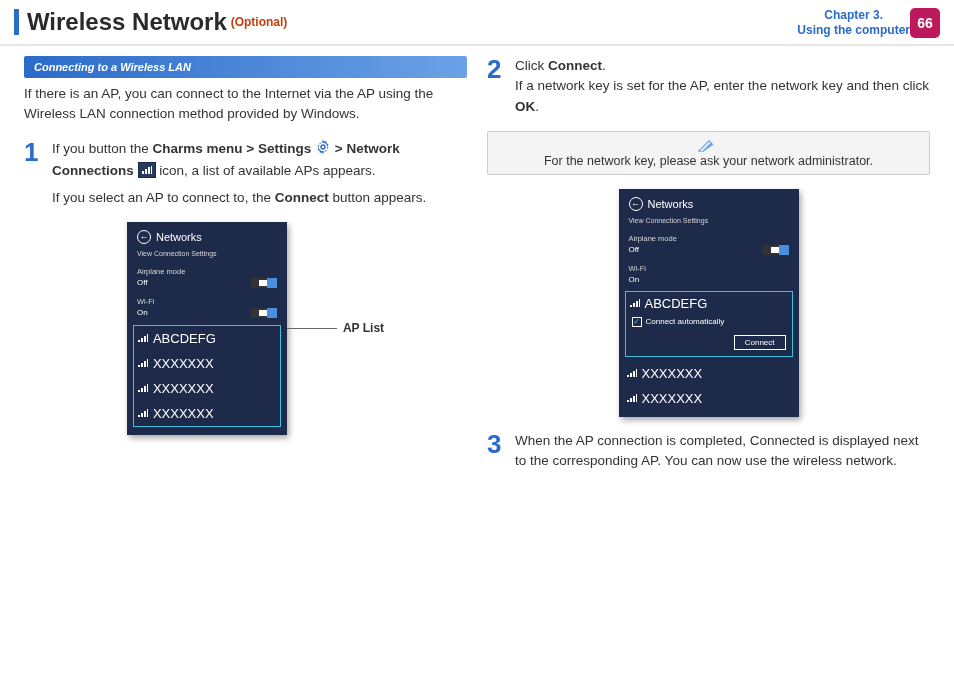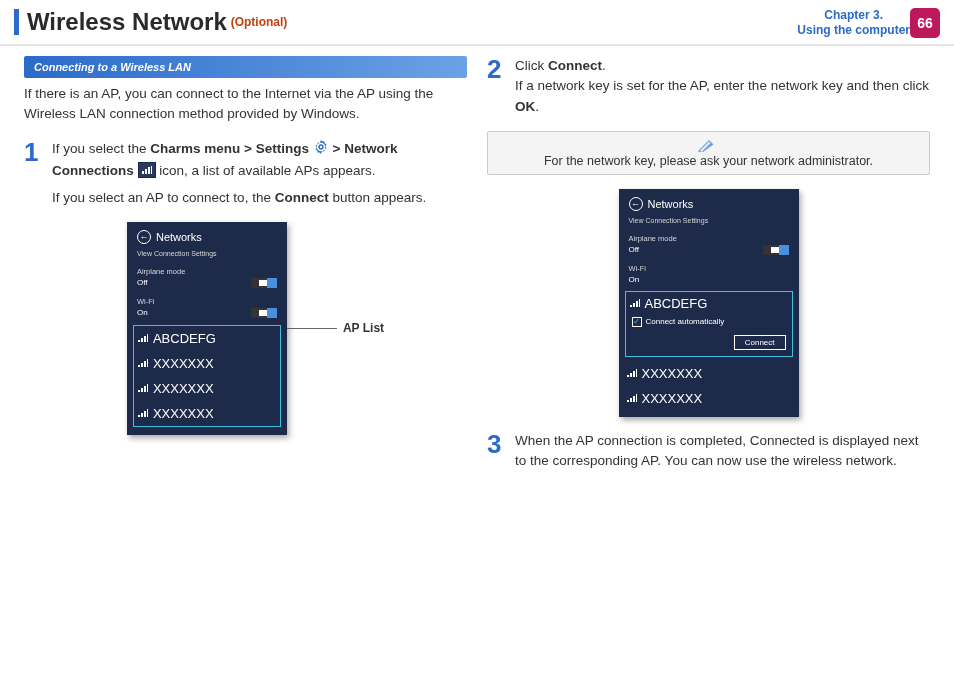--- a/index.html
+++ b/index.html
@@ -228,21 +228,21 @@
 <div class="cols">
 
   <div class="col">
     <div class="section-heading">Connecting to a Wireless LAN</div>
     <div class="intro">If there is an AP, you can connect to the Internet via the AP using the Wireless LAN connection method provided by Windows.</div>
 
     <div class="step">
       <div class="step-num">1</div>
       <div class="step-body">
         <p>
-          <span>If you select the </span><b>Charms menu &gt; Settings</b>
+          <span>If you button the </span><b>Charms menu &gt; Settings</b>
           <span class="gear-icon">
             <svg viewBox="0 0 24 24">
                 <g fill="#2b6bc9">
                   <path d="M12 8a4 4 0 1 0 0 8 4 4 0 0 0 0-8zm0 2.2a1.8 1.8 0 1 1 0 3.6 1.8 1.8 0 0 1 0-3.6z"></path>
                   <path d="M12 1l1.6 2.8 3.2-.6.6 3.2L20.2 8l-1.5 2.9 1.5 2.9-2.8 1.6.0 0-.6 3.2-3.2-.6L12 23l-1.6-2.8-3.2.6-.6-3.2L3.8 16l1.5-2.9L3.8 10.2l2.8-1.6.6-3.2 3.2.6L12 1zm0 4.5A6.5 6.5 0 1 0 18.5 12 6.5 6.5 0 0 0 12 5.5z"></path>
                 </g>
               </svg>
           </span>
           <b><span> &gt; </span><span>Network Connections</span></b>
           <span class="sigbar-icon"></span>

